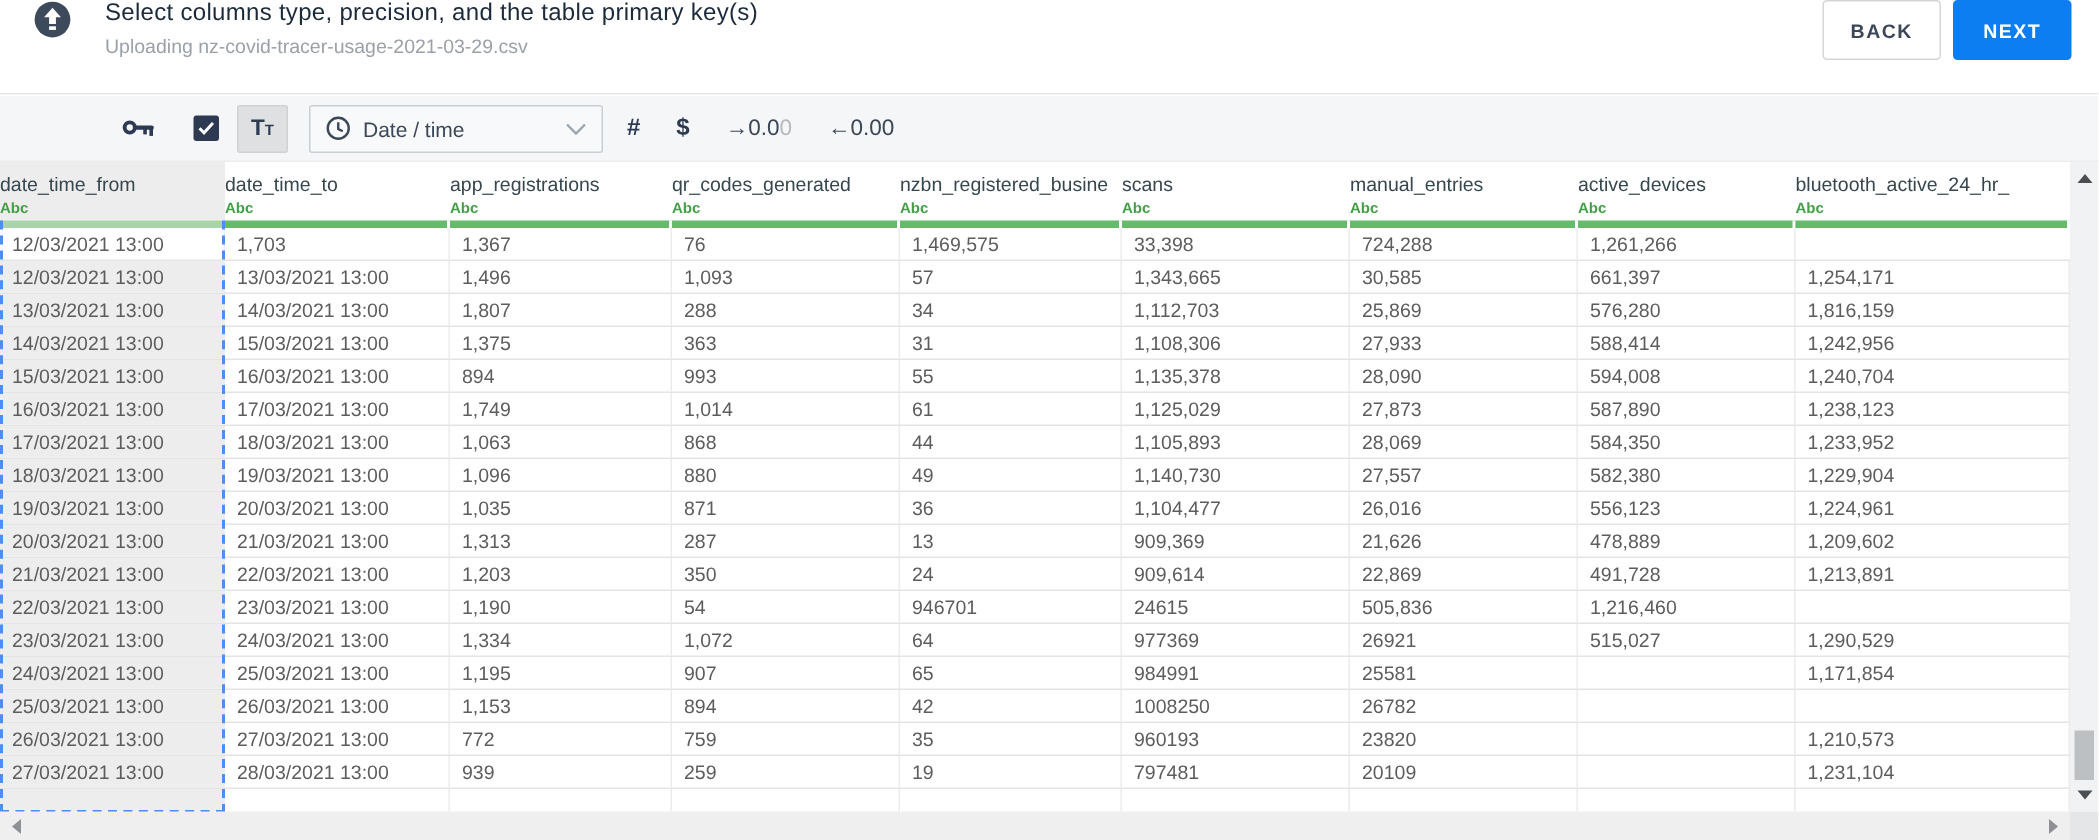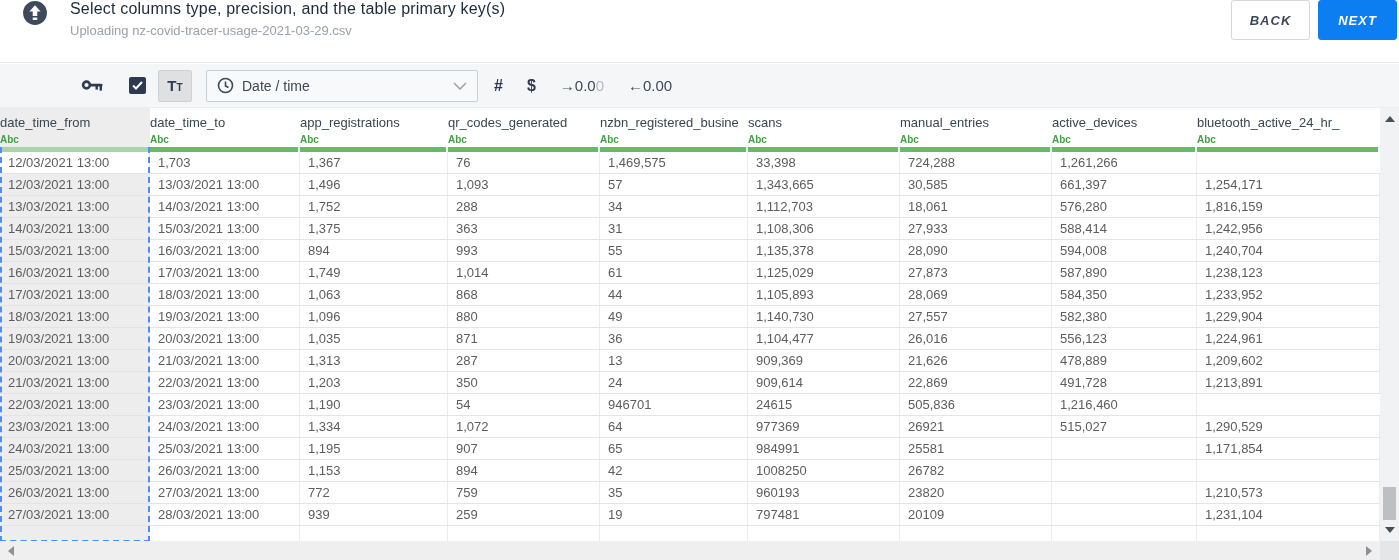--- a/index.html
+++ b/index.html
@@ -12,21 +12,21 @@
   
   .app-header {
     position:absolute; top:0; left:0; width:1399px; height:63px;
     background:#fff; border-bottom:1px solid #e4e7ea;
     display:flex; 
   }
   .upload-icon { margin-left:22px; flex:0 0 auto; }
   .header-text { margin-left:22px; }
   .page-title { font-size:16px; color:#1c2a3a; letter-spacing:.2px; }
   .page-subtitle { font-size:13px; color:#9aa1a8; margin-top:5px; }
-  .header-actions { margin-left:auto; margin-right:2px; display:flex; gap:8px;font-style:italic; }
+  .header-actions { margin-left:auto; margin-right:18px; display:flex; gap:8px; }
   .btn {
     height:40px; min-width:79px; padding:0 16px; border-radius:3px;
     font-size:13px; font-weight:bold; letter-spacing:1px;
     display:flex; align-items:center; justify-content:center; cursor:pointer;
   }
   .btn-back { background:#fff; border:1px solid #d6d6d6; color:#3c4858; }
   .btn-next { background:var(--accent,#0d7ef2); border:1px solid var(--accent,#0d7ef2); color:#fff; }
 
   
   .toolbar {
@@ -40,21 +40,21 @@
     background:#2d3a52; display:flex; align-items:center; justify-content:center; cursor:pointer;
   }
   .tb-tt {
     margin-left:12px; width:34px; height:32px; border-radius:2px;
     background:#dee0e2; border:1px solid #cfd2d4; color:#2d3a52;
     display:flex; align-items:baseline; justify-content:center; cursor:pointer;
   }
   .tb-tt .t1 { font-size:15px; font-weight:bold; line-height:30px; }
   .tb-tt .t2 { font-size:10px; font-weight:bold; }
   .tb-dropdown {
-    margin-left:14px; width:272px; height:32px; border-radius:2px;
+    margin-left:14px; width:196px; height:32px; border-radius:2px;
     background:#f8f9fa; border:1px solid #c8cfd4;
     display:flex; align-items:center; padding:0 10px; cursor:pointer;
   }
   .tb-dropdown-label { margin-left:8px; font-size:14px; color:#3c4858; flex:1; }
   .tb-sym { color:#2d3a52; font-size:16px; font-weight:bold; cursor:pointer; }
   .tb-hash { margin-left:16px; }
   .tb-dollar { margin-left:24px; }
   .tb-prec { margin-left:24px; font-size:15px; color:#3c4858; cursor:pointer; white-space:nowrap; }
   .tb-prec .muted { color:#b4bac0; }
 
@@ -218,25 +218,25 @@
         <div class="cell">1,093</div>
         <div class="cell">57</div>
         <div class="cell">1,343,665</div>
         <div class="cell">30,585</div>
         <div class="cell">661,397</div>
         <div class="cell">1,254,171</div>
       </div>
       <div class="row">
         <div class="cell selected">13/03/2021 13:00</div>
         <div class="cell">14/03/2021 13:00</div>
-        <div class="cell">1,752</div>
+        <div class="cell">1,807</div>
         <div class="cell">288</div>
         <div class="cell">34</div>
         <div class="cell">1,112,703</div>
-        <div class="cell">18,061</div>
+        <div class="cell">25,869</div>
         <div class="cell">576,280</div>
         <div class="cell">1,816,159</div>
       </div>
       <div class="row">
         <div class="cell selected">14/03/2021 13:00</div>
         <div class="cell">15/03/2021 13:00</div>
         <div class="cell">1,375</div>
         <div class="cell">363</div>
         <div class="cell">31</div>
         <div class="cell">1,108,306</div>

